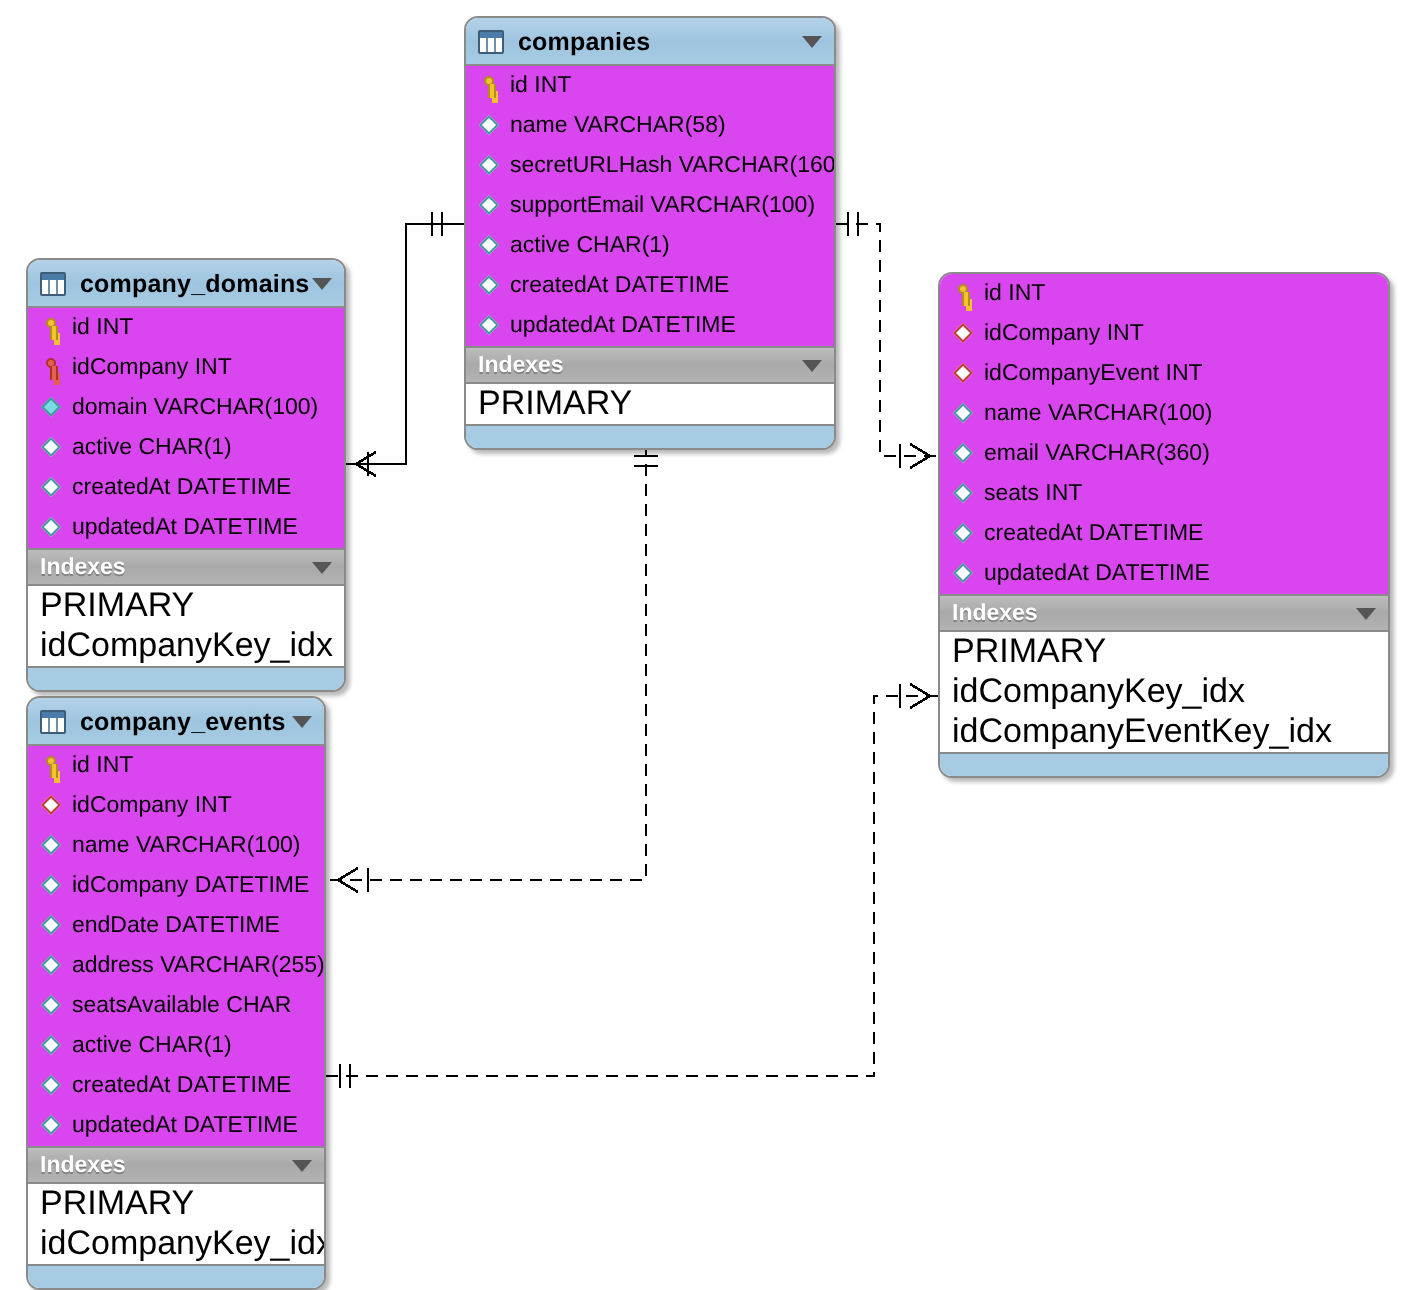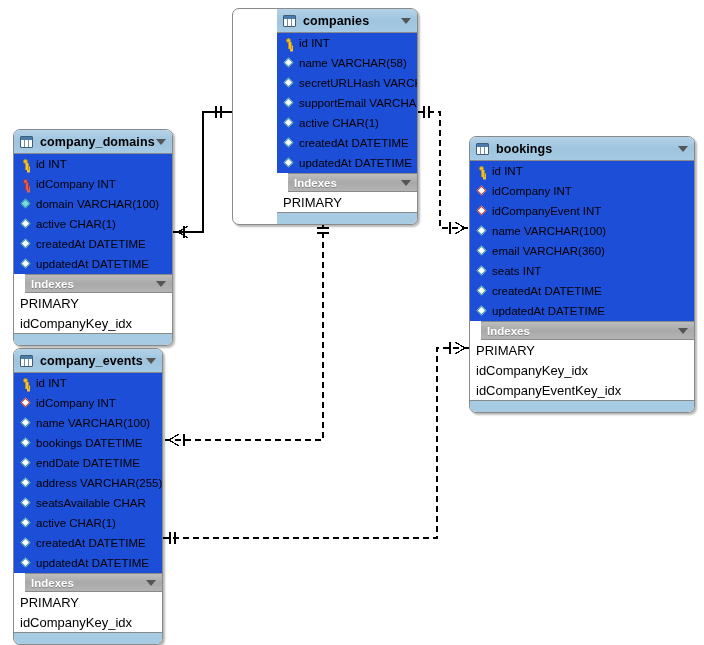--- a/index.html
+++ b/index.html
@@ -58,21 +58,21 @@
     content:"";position:absolute;left:3px;top:3px;bottom:0;width:1px;
     background:#6d90ad;
     box-shadow:4px 0 0 0 #6d90ad;
   }
   .caret{
     width:0;height:0;flex:0 0 auto;
     border-left:5.5px solid transparent;
     border-right:5.5px solid transparent;
     border-top:6px solid #555;
   }
-  .cols{background:#1d4ed8;}
+  .cols{background:#d946ef;}
   .col{
     height:20px;display:flex;align-items:center;
     padding-left:6px;box-sizing:border-box;
     white-space:nowrap;font-size:11.5px;
   }
   .col .txt{margin-left:5px;}
 
   
   .m{width:11px;height:11px;flex:0 0 auto;position:relative;}
   
@@ -113,28 +113,27 @@
     border:1px solid #c0392b;background:#fff;
     transform:rotate(45deg);box-sizing:border-box;
   }
 
   .idx-bar{
     height:19px;
     background:linear-gradient(to bottom,#bdbdbd 0%,#a9a9a9 50%,#b4b4b4 100%);
     border-top:1px solid #8a8a8a;border-bottom:1px solid #8a8a8a;
     display:flex;align-items:center;padding:0 6px;
     box-sizing:border-box;
-    margin-left:11px;
   }
   .idx-bar .lbl{
     color:#fff;font-weight:bold;font-size:11.5px;flex:1 1 auto;
     text-shadow:0 1px 0 rgba(0,0,0,.25);
   }
   .idx-list{background:#fff;}
-  .idx{height:20px;display:flex;align-items:center;padding-left:6px;font-size:13px;box-sizing:border-box;}
+  .idx{height:20px;display:flex;align-items:center;padding-left:6px;font-size:17px;box-sizing:border-box;}
   .tbl-foot{
     height:11px;
     background:#a7cbe3;
     border-top:1px solid #8a8a8a;
   }
 </style>
 </head>
 <body>
 
 <div id="canvas">
@@ -171,21 +170,21 @@
       </g>
       <g>
         <path d="M170,532 L170,544 M175,532 L175,544"></path>
         <path d="M455,342 L465,348 L455,354 M450,342 L450,354"></path>
       </g>
 
     </g>
   </svg>
 
   <div id="tables-layer">
-      <div class="tbl" style="left: 232px; top: 8px; width: 186px; padding-left: 44px;">
+      <div class="tbl" style="left: 232px; top: 8px; width: 186px;">
         <div class="tbl-title">
           <span class="ico-table"></span>
           <span class="name">companies</span>
           <span class="caret"></span>
         </div>
         <div class="cols">
           <div class="col">
             <span class="m key-pk"></span>
             <span class="txt">id INT</span>
           </div>
@@ -279,21 +278,21 @@
           <div class="col">
             <span class="m dia-fk"></span>
             <span class="txt">idCompany INT</span>
           </div>
           <div class="col">
             <span class="m dia"></span>
             <span class="txt">name VARCHAR(100)</span>
           </div>
           <div class="col">
             <span class="m dia"></span>
-            <span class="txt">bookings DATETIME</span>
+            <span class="txt">idCompany DATETIME</span>
           </div>
           <div class="col">
             <span class="m dia"></span>
             <span class="txt">endDate DATETIME</span>
           </div>
           <div class="col">
             <span class="m dia"></span>
             <span class="txt">address VARCHAR(255)</span>
           </div>
           <div class="col">
@@ -317,25 +316,20 @@
           <span class="lbl">Indexes</span>
           <span class="caret"></span>
         </div>
         <div class="idx-list">
           <div class="idx">PRIMARY</div>
           <div class="idx">idCompanyKey_idx</div>
         </div>
         <div class="tbl-foot"></div>
       </div>
       <div class="tbl" style="left: 469px; top: 136px; width: 226px;">
-        <div class="tbl-title">
-          <span class="ico-table"></span>
-          <span class="name">bookings</span>
-          <span class="caret"></span>
-        </div>
         <div class="cols">
           <div class="col">
             <span class="m key-pk"></span>
             <span class="txt">id INT</span>
           </div>
           <div class="col">
             <span class="m dia-fk"></span>
             <span class="txt">idCompany INT</span>
           </div>
           <div class="col">

